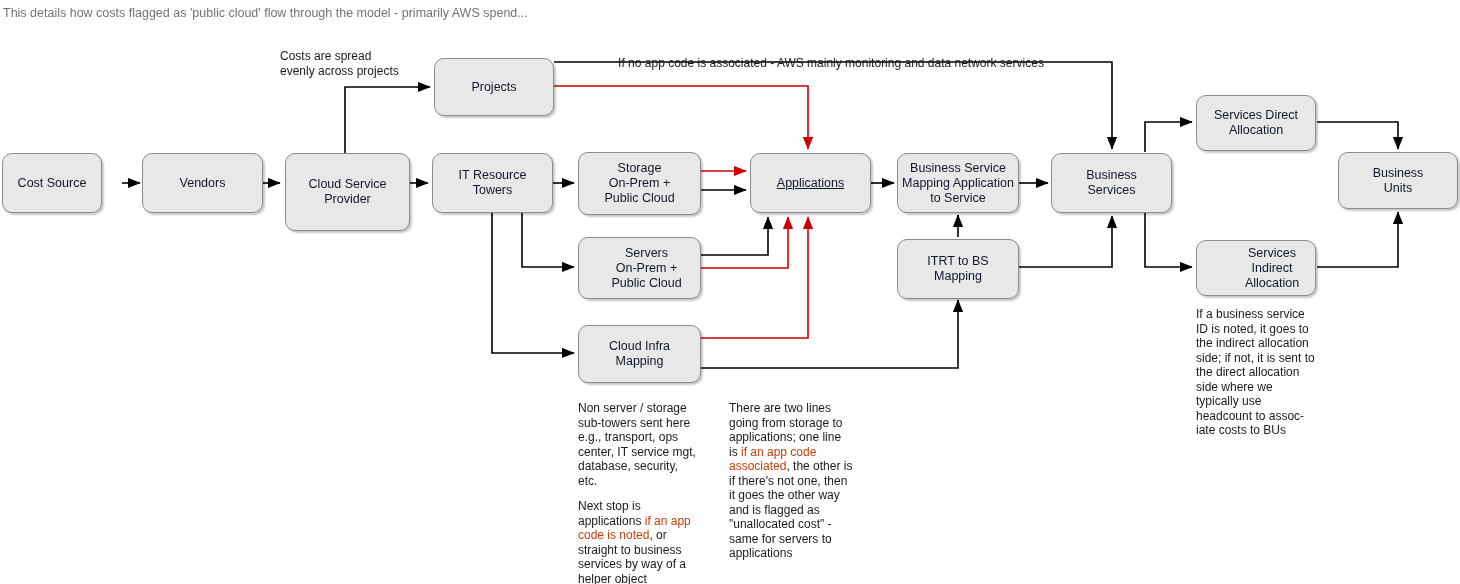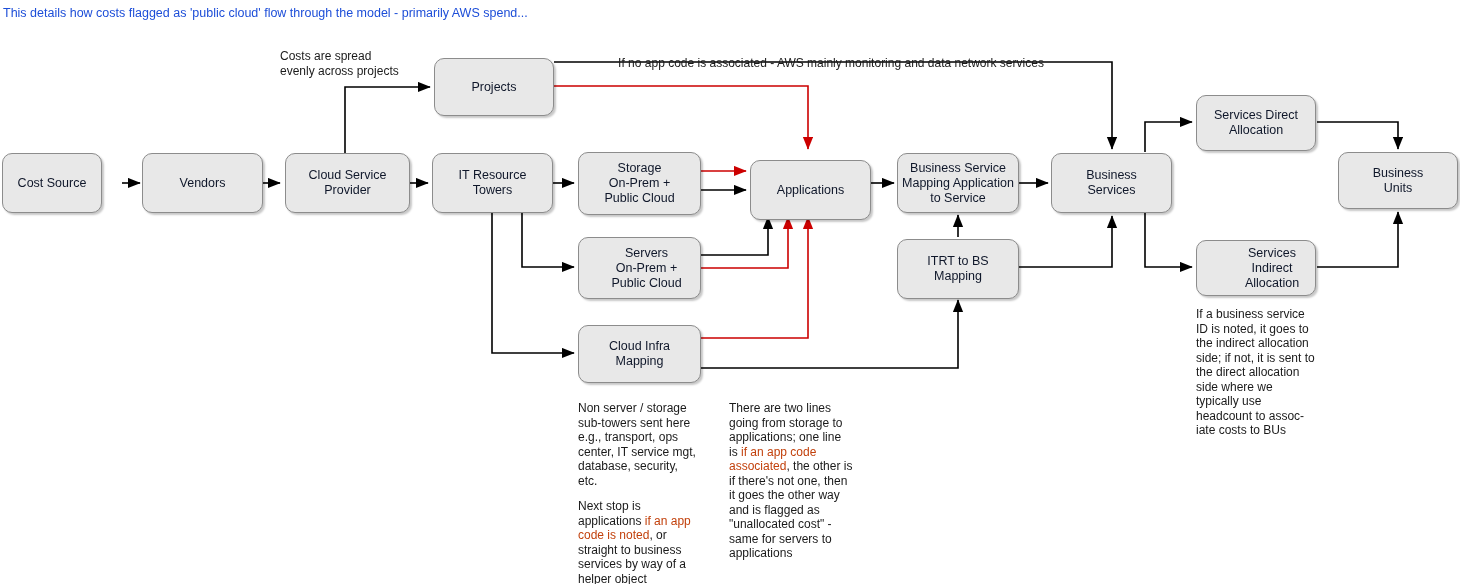--- a/index.html
+++ b/index.html
@@ -7,21 +7,21 @@
        font-family:"Liberation Sans", sans-serif;color:#1a1a1a;}
   #canvas{position:absolute;left:0;top:0;width:1460px;height:584px;}
   svg.layer{position:absolute;left:0;top:0;width:1460px;height:584px;pointer-events:none;}
   .node{position:absolute;background:#e8e8e8;border:1px solid #8c8c8c;border-radius:10px;
         box-shadow:2px 2px 2px rgba(0,0,0,0.22);
         display:flex;align-items:center;justify-content:center;text-align:center;
         font-size:12.5px;line-height:15px;color:#0f172a;box-sizing:border-box;}
   .note{position:absolute;font-size:12px;line-height:14.5px;color:#1a1a1a;white-space:pre-line;}
   .note.red{color:#cc0000;}
   .redtext{color:#c2410c;}
-  #headline{position:absolute;left:3px;top:6px;font-size:12.5px;color:#1d4ed8;}
+  #headline{position:absolute;left:3px;top:6px;font-size:12.5px;color:#737373;}
 </style>
 </head>
 <body>
 
 <div id="canvas">
 
   <div id="headline">This details how costs flagged as 'public cloud' flow through the model - primarily AWS spend...</div>
 
   <svg class="layer" viewBox="0 0 1460 584">
     <defs>
@@ -81,21 +81,21 @@
   </svg>
 
   <div class="node" style="left:2px;top:153px;width:100px;height:60px;">
     <span>Cost Source</span>
   </div>
 
   <div class="node" style="left:142px;top:153px;width:121px;height:60px;">
     <span>Vendors</span>
   </div>
 
-  <div class="node" style="left:285px;top:153px;width:125px;height:60px;white-space:pre-line;">
+  <div class="node" style="left:285px;top:153px;width:125px;height:78px;white-space:pre-line;">
     <span>Cloud Service
 Provider</span>
   </div>
 
   <div class="node" style="left:432px;top:153px;width:121px;height:60px;white-space:pre-line;">
     <span>IT Resource
 Towers</span>
   </div>
 
   <div class="node" style="left:434px;top:58px;width:120px;height:58px;">
@@ -112,21 +112,21 @@
     <span>Servers
 On-Prem +
 Public Cloud</span>
   </div>
 
   <div class="node" style="left:578px;top:325px;width:123px;height:58px;white-space:pre-line;">
     <span>Cloud Infra
 Mapping</span>
   </div>
 
-  <div class="node" style="left:750px;top:160px;width:121px;height:60px;">
+  <div class="node" style="left:750px;top:153px;width:121px;height:60px;text-decoration:underline;">
     <span>Applications</span>
   </div>
 
   <div class="node" style="left:897px;top:153px;width:122px;height:60px;white-space:pre-line;">
     <span>Business Service
 Mapping Application
 to Service</span>
   </div>
 
   <div class="node" style="left:897px;top:239px;width:122px;height:60px;white-space:pre-line;">

